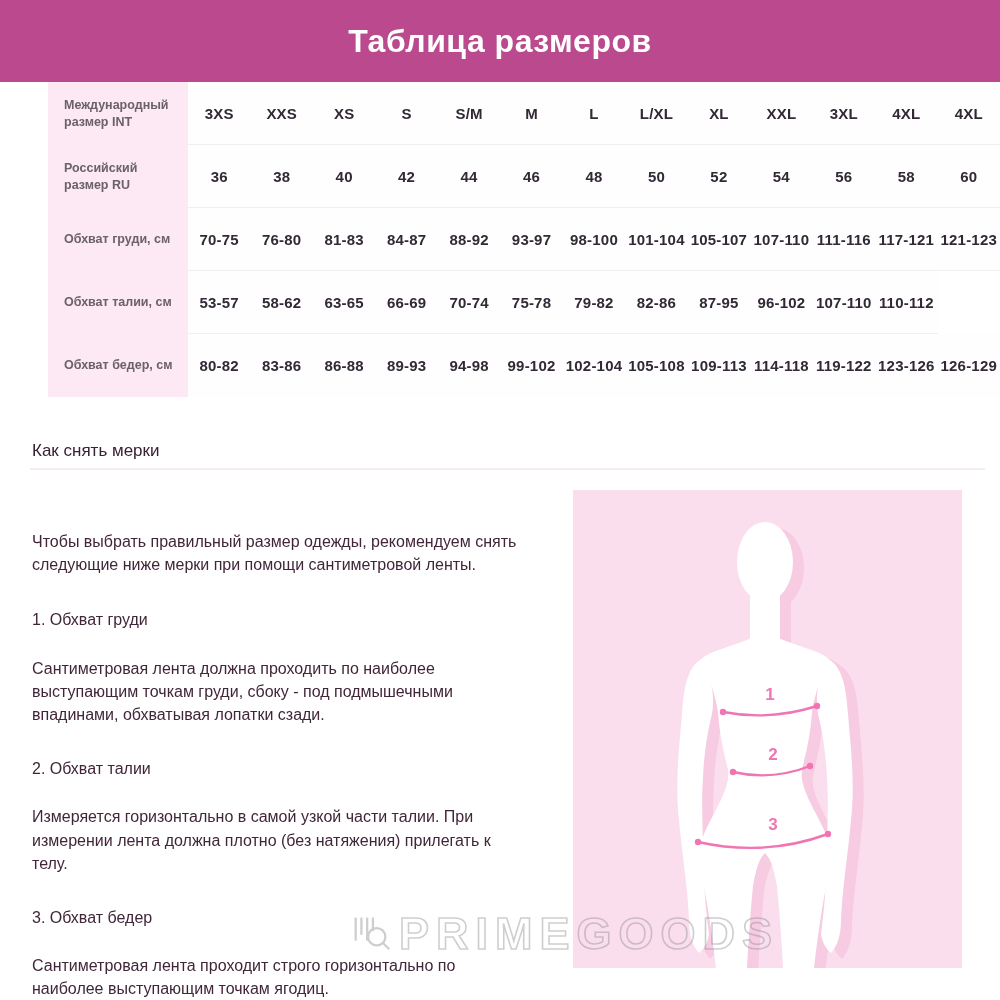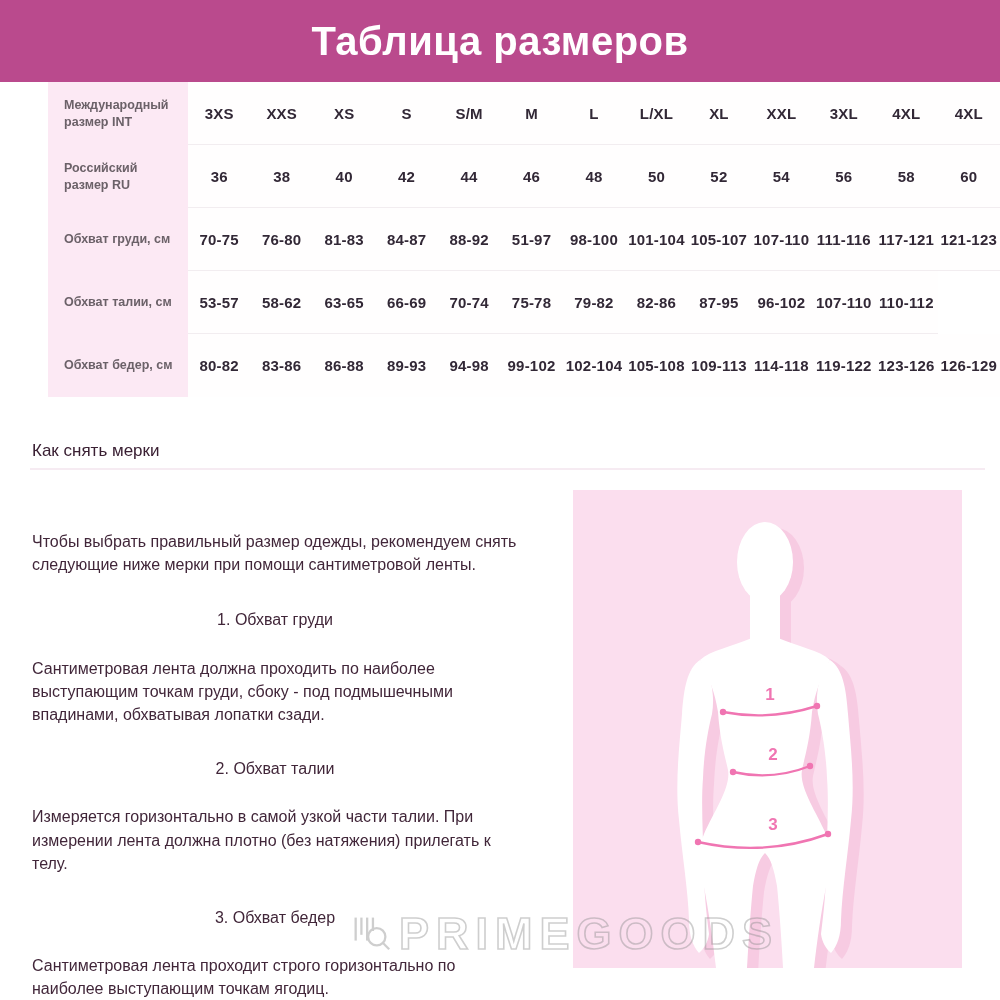--- a/index.html
+++ b/index.html
@@ -5,21 +5,21 @@
   * { margin: 0; padding: 0; box-sizing: border-box; }
   html, body { width: 1000px; height: 1000px; background: #ffffff; overflow: hidden; }
   body { font-family: "Liberation Sans", sans-serif; position: relative; }
 
   
   .header-bar {
     position: absolute; left: 0; top: 0; width: 1000px; height: 82px;
     background: #ba4a8d; display: flex; align-items: center; justify-content: center;
   }
   .header-bar h1 {
-    color: #ffffff; font-size: 40px; font-weight: 700; letter-spacing: 0.5px;
+    color: #ffffff; font-size: 32px; font-weight: 700; letter-spacing: 0.5px;
   }
 
   
   .size-table { position: absolute; left: 0; top: 82px; width: 1000px; padding-left: 48px; }
   .trow {
     display: grid;
     grid-template-columns: 140px repeat(13, 1fr);
     height: 63px;
   }
   .tlabel {
@@ -40,21 +40,21 @@
   }
   .guide-divider {
     position: absolute; left: 30px; top: 468px; width: 955px; height: 2px;
     background: #f6ebf2;
   }
   .guide-text {
     position: absolute; left: 32px; top: 496px; width: 486px;
     color: #412639; font-size: 16px; line-height: 1.45;
   }
   .guide-text p.intro { margin-bottom: 32px; margin-top: 34px; }
-  .guide-text .sec-title { margin-bottom: 25px; text-align: center; }
+  .guide-text .sec-title { margin-bottom: 25px; }
   .guide-text .sec-body { margin-bottom: 31px; }
 
   
   .figure-panel {
     position: absolute; left: 573px; top: 490px; width: 389px; height: 478px;
     background: #fbdeee; overflow: hidden;
   }
   .figure-panel svg { display: block; width: 389px; height: 478px; }
 
   
@@ -108,21 +108,21 @@
     <div class="tcell">58</div>
     <div class="tcell">60</div>
   </div>
   <div class="trow">
     <div class="tlabel">Обхват груди, см</div>
     <div class="tcell">70-75</div>
     <div class="tcell">76-80</div>
     <div class="tcell">81-83</div>
     <div class="tcell">84-87</div>
     <div class="tcell">88-92</div>
-    <div class="tcell">51-97</div>
+    <div class="tcell">93-97</div>
     <div class="tcell">98-100</div>
     <div class="tcell">101-104</div>
     <div class="tcell">105-107</div>
     <div class="tcell">107-110</div>
     <div class="tcell">111-116</div>
     <div class="tcell">117-121</div>
     <div class="tcell">121-123</div>
   </div>
   <div class="trow">
     <div class="tlabel">Обхват талии, см</div>

